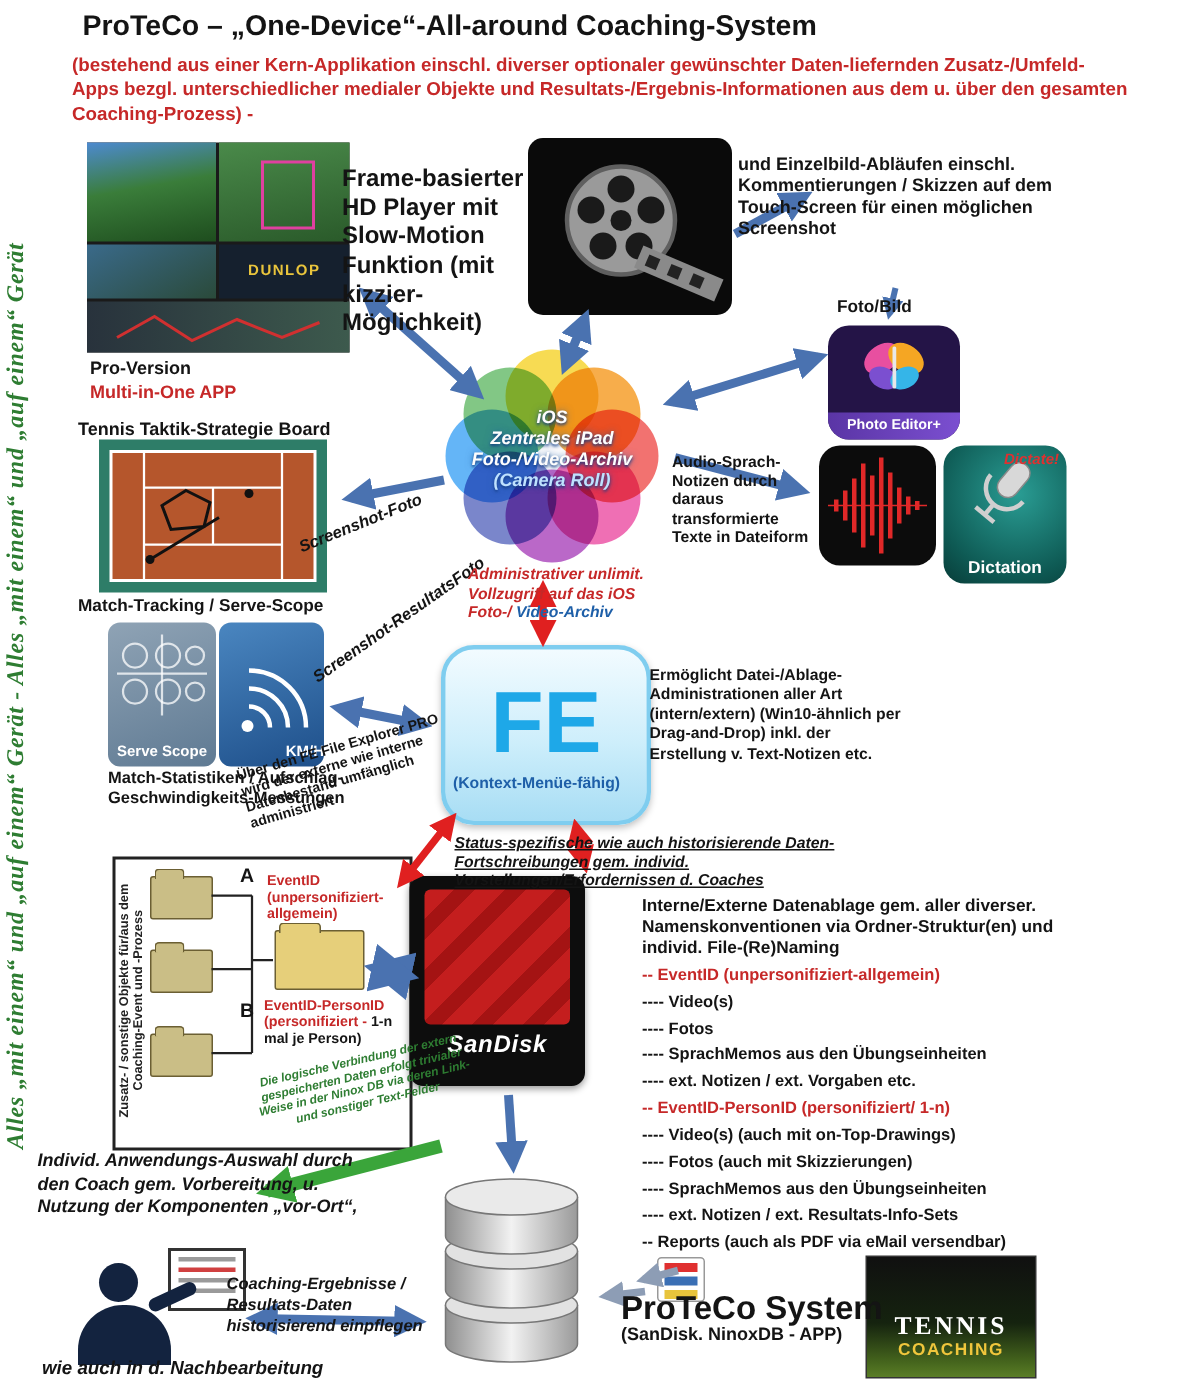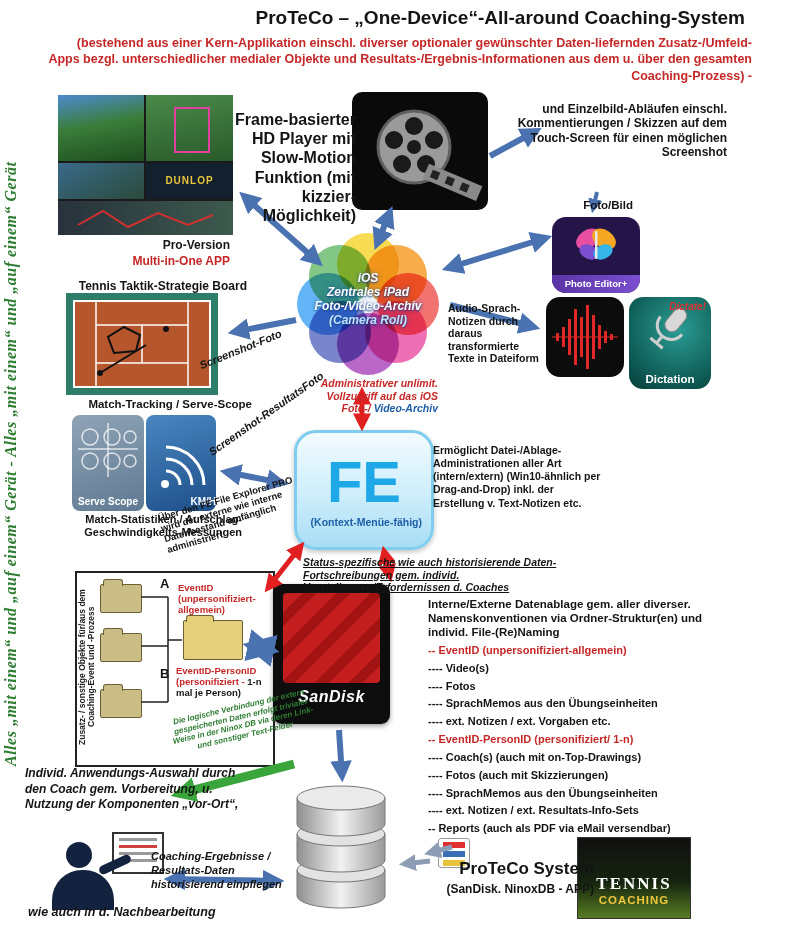--- a/index.html
+++ b/index.html
@@ -1,19 +1,19 @@
 <!DOCTYPE html>
 <html><head>
 <meta charset="utf-8">
 <style>
   html,body{margin:0;padding:0;background:#fff}
   #canvas{position:relative;width:799px;height:928px;background:#fff;overflow:hidden;
           font-family:"Liberation Sans",sans-serif;}
   .t{position:absolute;font-weight:bold;color:#141414;line-height:1.2;z-index:8}
-  .c{text-align:right}
+  .c{text-align:left}
   .i{font-style:italic}
   .red{color:#c62828}
   .blue{color:#1e5fa8}
   .green{color:#2e7d32}
   .u{text-decoration:underline}
   svg.ov{position:absolute;left:0;top:0;z-index:6;pointer-events:none}
 
   
   #banner{position:absolute;left:2px;top:0;width:32px;height:928px;z-index:8;
           writing-mode:vertical-rl;transform:rotate(180deg);text-align:center;
@@ -289,21 +289,21 @@
   </div>
 
   <div class="t" style="left:428px;top:597px;width:296px;font-size:11.5px;line-height:1.22">Interne/Externe Datenablage gem. aller diverser. Namenskonventionen via Ordner-Struktur(en) und individ. File-(Re)Naming</div>
   <div class="t" style="left:428px;top:642px;width:300px;font-size:11px;line-height:1.62">
     <div class="red">-- EventID (unpersonifiziert-allgemein)</div>
     <div>---- Video(s)</div>
     <div>---- Fotos</div>
     <div>---- SprachMemos aus den Übungseinheiten</div>
     <div>---- ext. Notizen / ext. Vorgaben etc.</div>
     <div class="red">-- EventID-PersonID (personifiziert/ 1-n)</div>
-    <div>---- Coach(s)  (auch mit on-Top-Drawings)</div>
+    <div>---- Video(s)  (auch mit on-Top-Drawings)</div>
     <div>---- Fotos (auch mit Skizzierungen)</div>
     <div>---- SprachMemos aus den Übungseinheiten</div>
     <div>---- ext. Notizen / ext. Resultats-Info-Sets</div>
     <div>-- Reports  (auch als PDF via eMail versendbar)</div>
   </div>
 
   <div class="t i green" style="left:168px;top:702px;width:148px;font-size:8px;line-height:1.2;transform:rotate(-13deg);text-align:center">Die logische Verbindung der extern gespeicherten Daten erfolgt trivialer Weise in der Ninox DB via deren Link- und sonstiger Text-Felder</div>
 
   <div class="t i" style="left:25px;top:766px;width:222px;font-size:12px;line-height:1.3">Individ. Anwendungs-Auswahl durch den Coach gem. Vorbereitung, u. Nutzung der Komponenten „vor-Ort“,</div>
   <div class="t i" style="left:151px;top:850px;width:150px;font-size:11px;line-height:1.25">Coaching-Ergebnisse / Resultats-Daten historisierend einpflegen</div>
@@ -338,21 +338,21 @@
       </g>
     </svg>
   </div>
 
   <div id="reports">
     <div style="background:#e03030"></div>
     <div style="background:#3a6fb5"></div>
     <div style="background:#e8c43c"></div>
   </div>
 
-  <div class="t c" style="left:414px;top:859px;width:180px;font-size:17px">ProTeCo System</div>
+  <div class="t c" style="left:414px;top:859px;width:180px;font-size:22px">ProTeCo System</div>
   <div class="t c" style="left:414px;top:882px;width:180px;font-size:12px">(SanDisk. NinoxDB - APP)</div>
 
   <div id="book">
     <div class="bt">TENNIS</div>
     <div class="bs">COACHING</div>
   </div>
 
   <svg class="ov" width="799" height="928" viewBox="0 0 799 928">
     <defs>
       <marker id="mb" viewBox="0 0 10 10" refX="7" refY="5" markerWidth="3.6" markerHeight="3.6" orient="auto-start-reverse">

